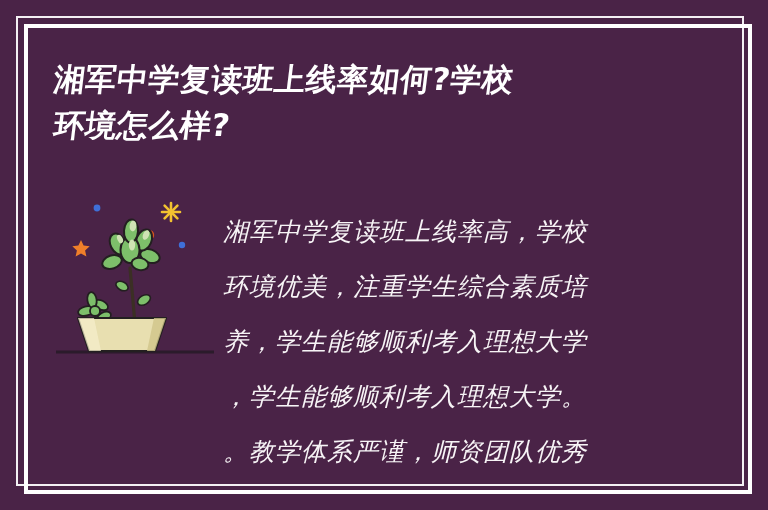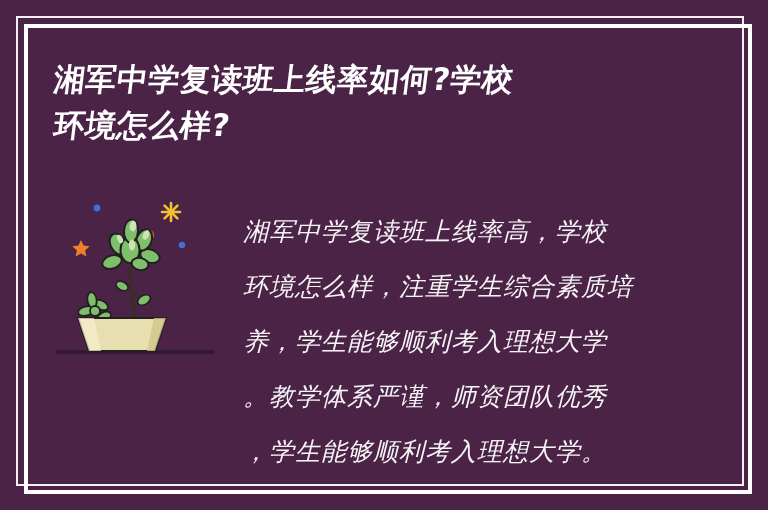--- a/index.html
+++ b/index.html
@@ -79,21 +79,21 @@
     flex: 0 0 165px;
   }
   .illustration svg {
     display: block;
     width: 165px;
     height: 180px;
   }
 
   .body-text {
     flex: 1 1 auto;
-    margin-left: 24px;
+    margin-left: 4px;
     padding-top: 14px;
   }
   .body-line {
     color: #f7f4f6;
     font-family: "DejaVu Serif", "Liberation Serif", serif;
     font-size: 25px;
     font-style: italic;
     line-height: 55px;
     letter-spacing: 1px;
     white-space: nowrap;
@@ -176,20 +176,20 @@
         <g>
           <path d="M24 128 L112 128 L101 161 L35 161 Z" fill="#e8dfb0" stroke="#231f20" stroke-width="2.2" stroke-linejoin="round"></path>
           <path d="M24 128 L40 128 L47 161 L35 161 Z" fill="#f5eecb" opacity="0.75"></path>
           <path d="M100 128 L112 128 L101 161 L93 161 Z" fill="#cfc48a" opacity="0.8"></path>
         </g>
       </svg>
     </div>
 
     <div class="body-text">
       <div class="body-line">湘军中学复读班上线率高，学校</div>
-      <div class="body-line">环境怎么样，注重学生综合素质培</div>
+      <div class="body-line">环境优美，注重学生综合素质培</div>
       <div class="body-line">养，学生能够顺利考入理想大学</div>
+      <div class="body-line">，学生能够顺利考入理想大学。</div>
       <div class="body-line">。教学体系严谨，师资团队优秀</div>
-      <div class="body-line">，学生能够顺利考入理想大学。</div>
     </div>
 
   </div>
 </div>
 
 </body></html>

